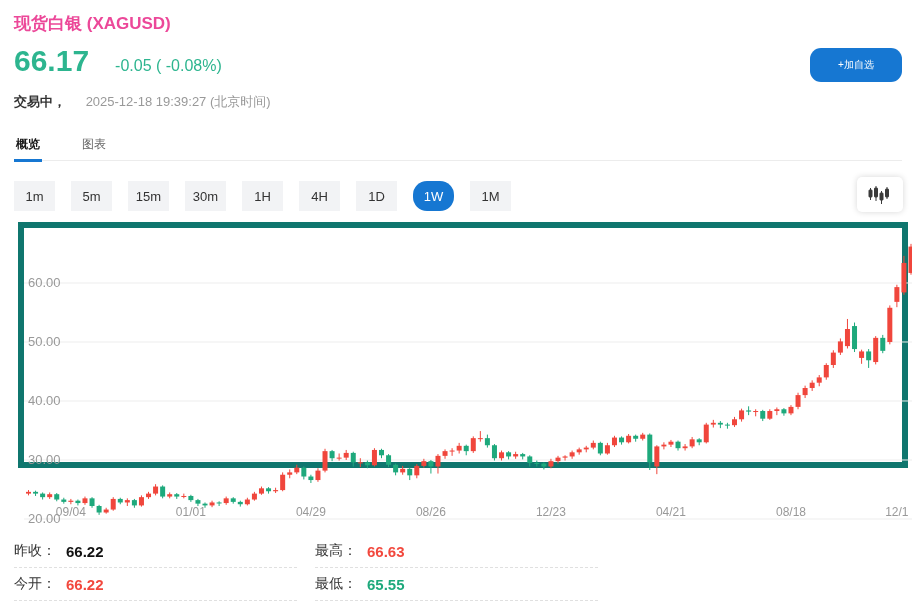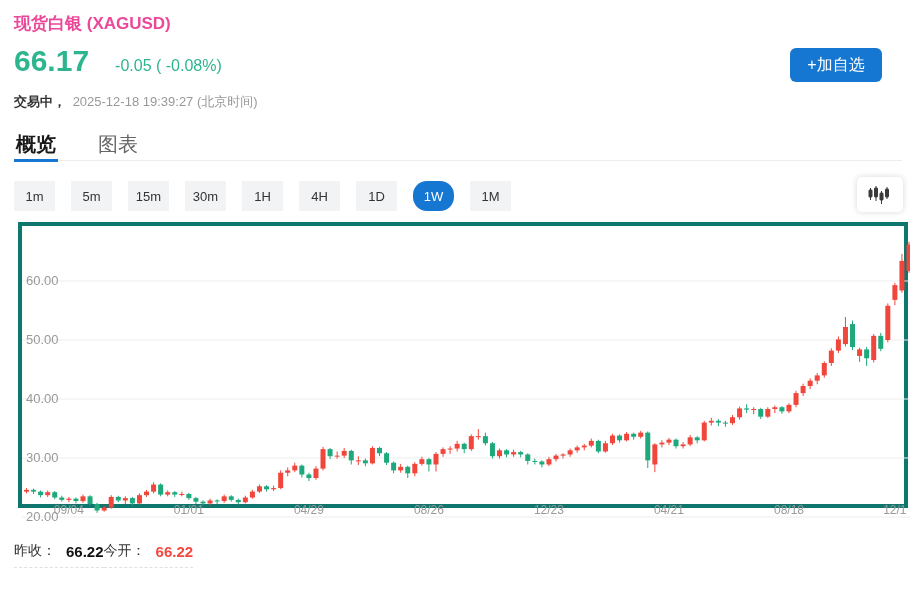--- a/index.html
+++ b/index.html
@@ -13,45 +13,45 @@
   *{box-sizing:border-box;margin:0;padding:0}
   html,body{width:915px;height:607px;background:#fff;font-family:"Liberation Sans",sans-serif;position:relative;overflow:hidden}
 
   .title{position:absolute;left:14px;top:12px;font-size:17px;font-weight:bold;color:#ec4899}
 
   .price-row{position:absolute;left:14px;top:44px;display:flex;align-items:baseline;gap:26px}
   .price{font-size:30px;font-weight:bold;color:var(--green)}
   .change{font-size:16px;color:var(--green)}
 
   .status-row{position:absolute;left:14px;top:93px;font-size:13px;color:var(--gray-text)}
-  .status-label{color:#333;font-weight:bold;margin-right:3px}
-
-  .watch-btn{position:absolute;left:790px;top:48px;width:92px;height:34px;background:var(--blue);color:#fff;
-    font-size:16px;border:none;border-radius:6px;display:flex;align-items:center;justify-content:center;cursor:pointer}
+  .status-label{color:#333;font-weight:bold;margin-right:16px}
+
+  .watch-btn{position:absolute;left:810px;top:48px;width:92px;height:34px;background:var(--blue);color:#fff;
+    font-size:10px;border:none;border-radius:11px;display:flex;align-items:center;justify-content:center;cursor:pointer}
 
   .tabbar{position:absolute;left:14px;top:129px;width:888px;height:32px;border-bottom:1px solid #ececec;display:flex;gap:38px}
-  .tab{font-size:20px;color:#666;position:relative;display:flex;align-items:center;padding:0 2px;cursor:pointer}
+  .tab{font-size:12px;color:#666;position:relative;display:flex;align-items:center;padding:0 2px;cursor:pointer}
   .tab[data-active="true"]{color:#1a1a1a;font-weight:bold}
   .tab[data-active="true"]::after{content:"";position:absolute;left:0;right:0;bottom:-2px;height:3px;background:var(--blue)}
 
   .rangebar{position:absolute;left:14px;top:181px;width:497px;height:30px;display:flex;gap:16px}
   .range-btn{flex:1;display:flex;align-items:center;justify-content:center;font-size:13px;color:#333;
     background:#f2f3f5;border:none;cursor:pointer}
   .range-btn[data-active="true"]{background:var(--blue);color:#fff;border-radius:14px}
 
   .chart-type-btn{position:absolute;left:857px;top:177px;width:46px;height:35px;background:#fff;border:none;
     border-radius:5px;box-shadow:0 0 6px rgba(0,0,0,.16);display:flex;align-items:center;justify-content:center;cursor:pointer}
 
-  .chart-box{position:absolute;left:18px;top:222px;width:890px;height:286px;border:4px solid #0f766e}
+  .chart-box{position:absolute;left:18px;top:222px;width:890px;height:246px;border:6px solid #0f766e}
   .chart-box svg{position:absolute;left:0;top:0}
   .ylab{font-size:13px;fill:#999}
   .xlab{font-size:12px;fill:#999}
 
   .stats{position:absolute;left:14px;top:535px;width:888px;display:flex}
-  .stat-col{display:flex;flex-direction:row}
+  .stat-col{display:flex;flex-direction:column}
   .stat-col.c1{width:283px;margin-right:18px}
   .stat-col.c2{width:283px;margin-right:22px}
   .stat-col.c3{width:282px}
   .stat-row{height:33px;display:flex;align-items:center;border-bottom:1px dashed #e0e0e0;font-size:14px;color:#333}
   .stat-val{font-weight:bold;font-size:15px;margin-left:10px;color:#111}
   .stat-val[data-color="red"]{color:var(--red)}
   .stat-val[data-color="green"]{color:var(--candle-down)}
   .stat-val[data-color="dark"]{color:#111}
 </style>
 </head>
@@ -383,13 +383,23 @@
   <div class="stat-col c1">
     <div class="stat-row">
       <span>昨收：</span>
       <span class="stat-val" data-color="dark">66.22</span>
     </div>
     <div class="stat-row">
       <span>今开：</span>
       <span class="stat-val" data-color="red">66.22</span>
     </div>
   </div>
+  <div class="stat-col c2">
+    <div class="stat-row">
+      <span>最高：</span>
+      <span class="stat-val" data-color="red">66.63</span>
+    </div>
+    <div class="stat-row">
+      <span>最低：</span>
+      <span class="stat-val" data-color="green">65.55</span>
+    </div>
+  </div>
 </div>
 
 </body></html>

